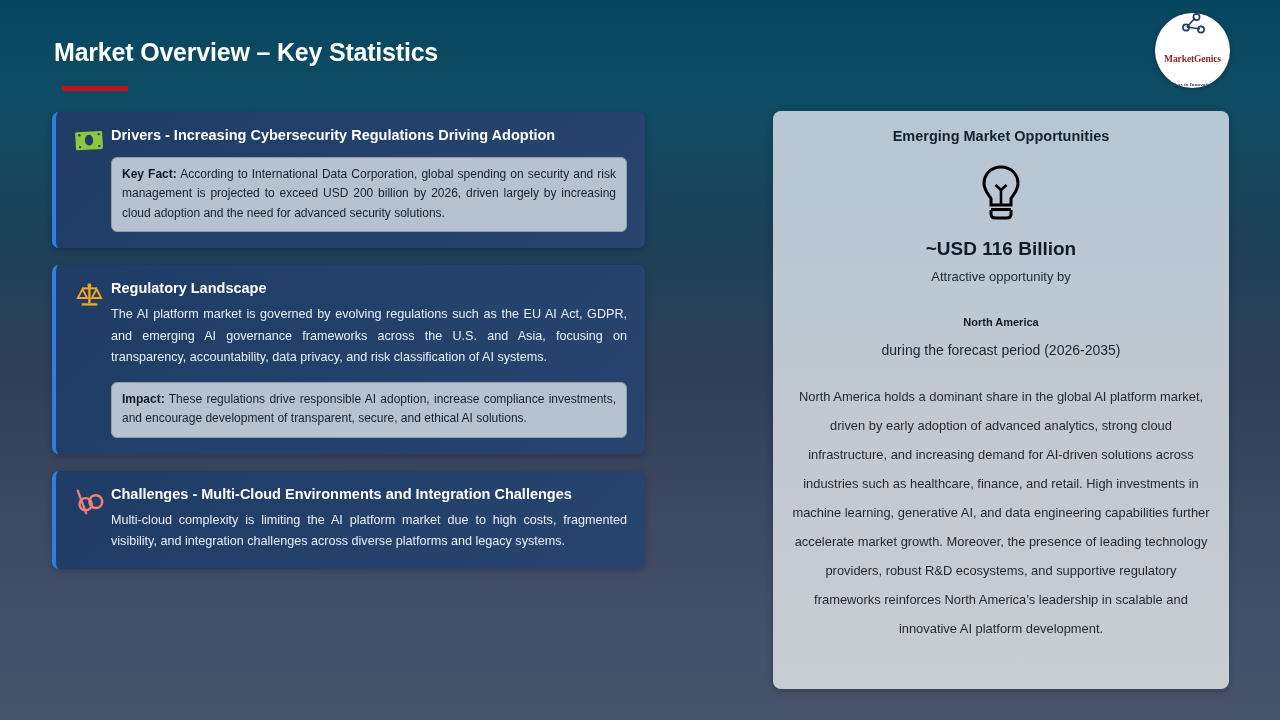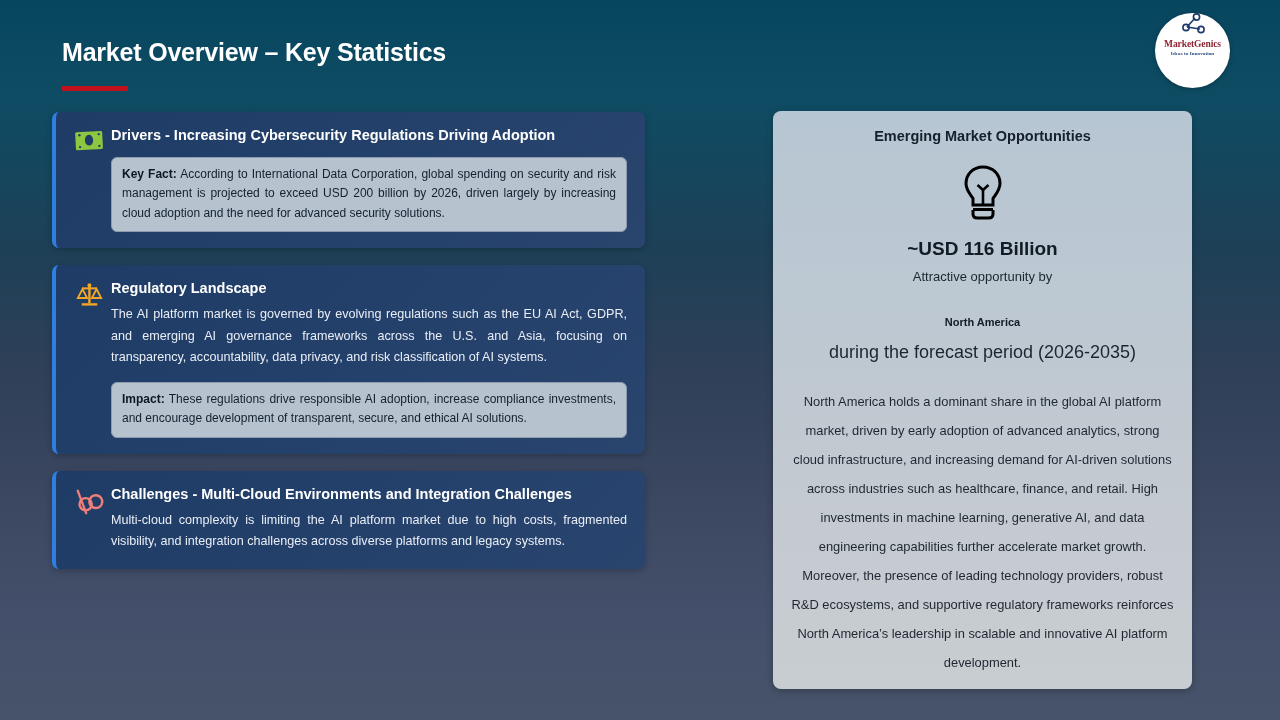--- a/index.html
+++ b/index.html
@@ -6,36 +6,36 @@
   html, body { width:1280px; height:720px; }
   body {
     font-family: "Liberation Sans", sans-serif;
     background: linear-gradient(180deg, #07465f 0%, #0e4c63 14%, #1d4057 34%, #2f4058 52%, #3c4760 70%, #44506b 86%, #475369 100%);
     overflow: hidden;
     position: relative;
   }
 
   
   .page-title {
-    position:absolute; left:62px; top:38px;
+    position:absolute; left:54px; top:38px;
     font-size:25px; font-weight:bold; color:#ffffff;
     letter-spacing:-0.2px;
   }
   .title-rule {
     position:absolute; left:62px; top:86px;
     width:66px; height:5px; background:#c1121c;
   }
 
   
   .logo-badge {
     position:absolute; left:1155px; top:13px;
     width:75px; height:75px; border-radius:50%;
     background:#ffffff;
     display:flex; flex-direction:column;
-    align-items:center; justify-content:flex-start;
+    align-items:center; justify-content:space-between;
     box-shadow:0 1px 4px rgba(0,0,0,0.30);
   }
   .logo-mark { width:30px; height:26px; margin-bottom:1px; }
   .logo-name {
     font-family:"Liberation Serif", serif;
     font-size:9.5px; font-weight:bold; color:#8d2332;
     line-height:1; letter-spacing:-0.1px;
   }
   .logo-tag {
     font-family:"Liberation Serif", serif;
@@ -75,21 +75,21 @@
     border-radius:6px;
     padding:7px 10px 8px 10px;
     font-size:12px; color:#14202e; line-height:1.6;
     text-align:justify;
   }
   .callout b { font-weight:bold; color:#0d1821; }
 
   
   .opportunity-panel {
     position:absolute; left:773px; top:111px;
-    width:419px; height:578px;
+    width:456px; height:578px;
     background: linear-gradient(180deg, #b7c6d3 0%, #bcc8d2 30%, #c2c9d0 60%, #c8cdd1 100%);
     border-radius:8px;
     box-shadow:0 2px 7px rgba(0,0,0,0.25);
     padding:14px 18px 12px 18px;
     text-align:center;
   }
   .panel-title {
     font-size:14.5px; font-weight:bold; color:#16202c;
     margin-top:3px;
   }
@@ -98,21 +98,21 @@
     font-size:19px; font-weight:bold; color:#121b26;
     margin-bottom:9px;
   }
   .panel-sub {
     font-size:13px; color:#1d2630; margin-bottom:32px;
   }
   .panel-region {
     font-size:11px; font-weight:bold; color:#121b26; margin-bottom:14px;
   }
   .panel-period {
-    font-size:18px; color:#1d2630;
+    font-size:14px; color:#1d2630;
   }
   .panel-desc {
     margin-top:24px;
     font-size:12.9px; color:#1e2731; line-height:2.25;
     text-align:center;
   }
 </style>
 </head>
 <body>
 

